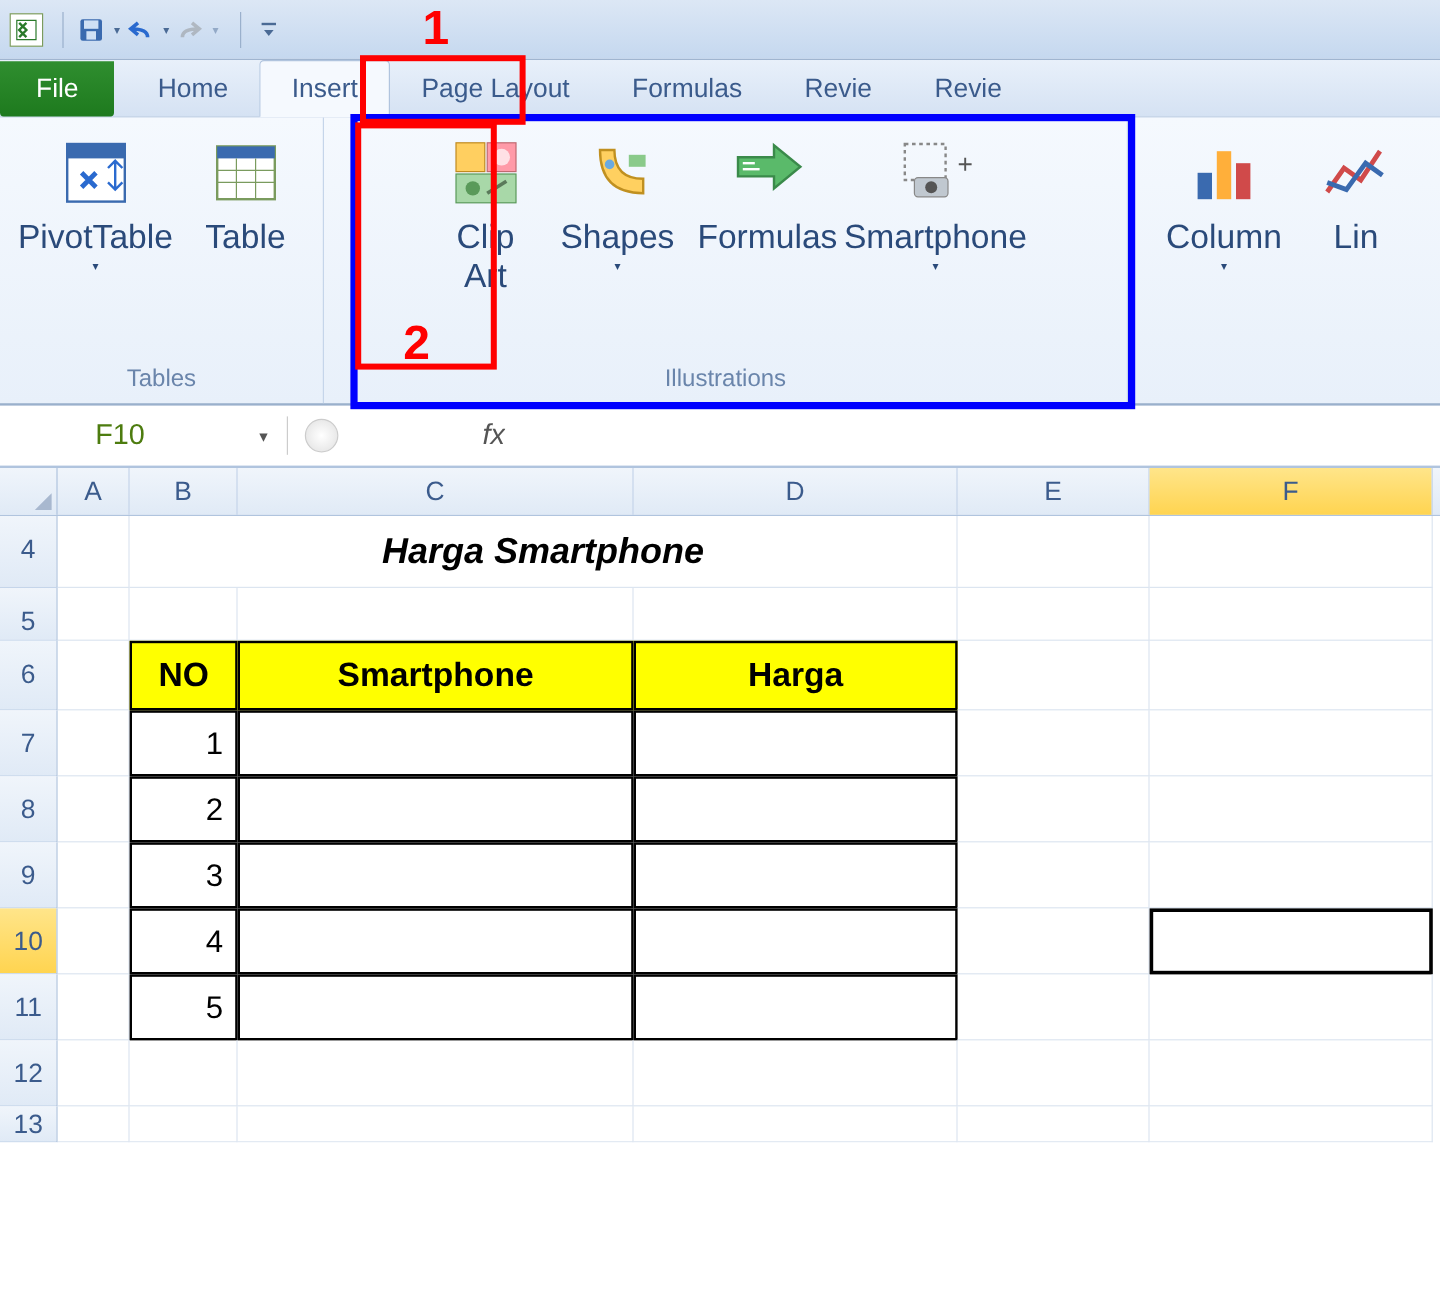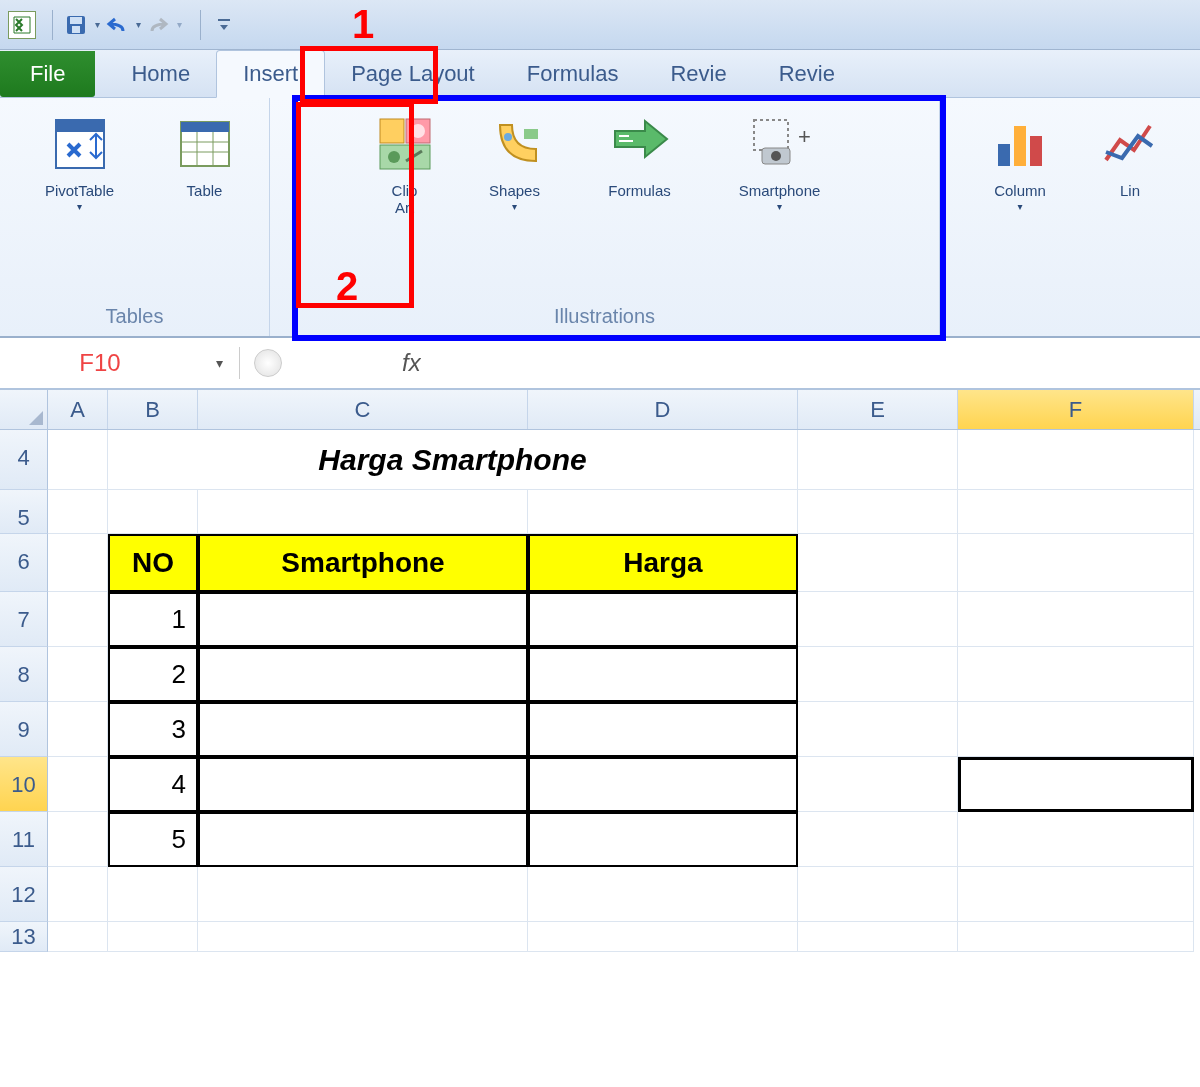--- a/index.html
+++ b/index.html
@@ -20,31 +20,31 @@
   .tab.active { background: #f5f9fe; border: 1px solid #b0c4de; border-bottom: 1px solid #f5f9fe; border-radius: 4px 4px 0 0; margin-bottom: -1px; margin-top: 28px; }
 
   
   .ribbon { height: 240px; background: linear-gradient(to bottom, #f5f9fe, #e8f0fa); display: flex; border-bottom: 2px solid #9ab0cc; }
   .group { border-right: 1px solid #c5d5ea; display: flex; flex-direction: column; padding: 10px 6px 0; align-items: center; }
   .group-items { display: flex; flex: 1; align-items: flex-start; gap: 10px; }
   .group-label { font-size: 20px; color: #6a85ab; text-align: center; margin-top: auto; padding: 6px 0 8px; }
   .rb-btn { display: flex; flex-direction: column; align-items: center; width: 110px; cursor: pointer; padding: 4px; border-radius: 3px; }
   .rb-btn.highlighted { background: linear-gradient(to bottom, #fff0c0, #ffd968); border: 1px solid #e0b030; }
   .rb-btn .ico { width: 64px; height: 64px; margin-bottom: 6px; display: flex; align-items: center; justify-content: center; }
-  .rb-btn .lbl { font-size: 15px; color: #2a4a7a; text-align: center; line-height: 1.15; }
+  .rb-btn .lbl { font-size: 28px; color: #2a4a7a; text-align: center; line-height: 1.15; }
   .rb-btn .dd { font-size: 10px; color: #2a4a7a; margin-top: 2px; }
 
   
   .annot-red { position: absolute; border: 5px solid #ff0000; pointer-events: none; z-index: 10; }
   .annot-blue { position: absolute; border: 6px solid #0000ff; pointer-events: none; z-index: 9; }
   .annot-num { position: absolute; color: #ff0000; font-weight: bold; font-size: 40px; z-index: 11; font-family: Arial; }
 
   
   .formula-bar { height: 52px; border-bottom: 2px solid #b0c4de; display: flex; align-items: center; background: #fff; }
-  .namebox { width: 200px; text-align: center; font-size: 24px; color: #ef4444; padding: 0 10px; }
+  .namebox { width: 200px; text-align: center; font-size: 24px; color: #4d7c0f; padding: 0 10px; }
   .namebox-dd { width: 40px; display: flex; align-items: center; justify-content: center; font-size: 14px; color: #555; cursor: pointer; border-right: 1px solid #ccc; height: 32px; }
   .fx-cancel { width: 28px; height: 28px; margin-left: 14px; border-radius: 50%; background: radial-gradient(circle,#fff,#e0e0e0); border: 1px solid #ccc; }
   .fx-label { font-size: 24px; font-style: italic; color: #555; margin-left: 120px; }
   .fx-input { flex: 1; border: none; font-size: 20px; padding: 0 10px; }
   .col-headers { display: flex; height: 40px; background: linear-gradient(to bottom,#f0f5fb,#e0eaf6); border-bottom: 1px solid #b0c4de; }
   .corner { width: 48px; border-right: 1px solid #b0c4de; background: linear-gradient(to bottom,#f0f5fb,#e0eaf6); position: relative; }
   .corner::after { content:""; position:absolute; right:4px; bottom:4px; border-style:solid; border-width:0 0 14px 14px; border-color: transparent transparent #a8b8cf transparent; }
   .ch { text-align: center; font-size: 22px; color: #3b5b8c; line-height: 40px; border-right: 1px solid #c5d5ea; }
   .ch.active { background: linear-gradient(to bottom, #ffe58a, #ffd450); }
   .row { display: flex; height: 55px; }

